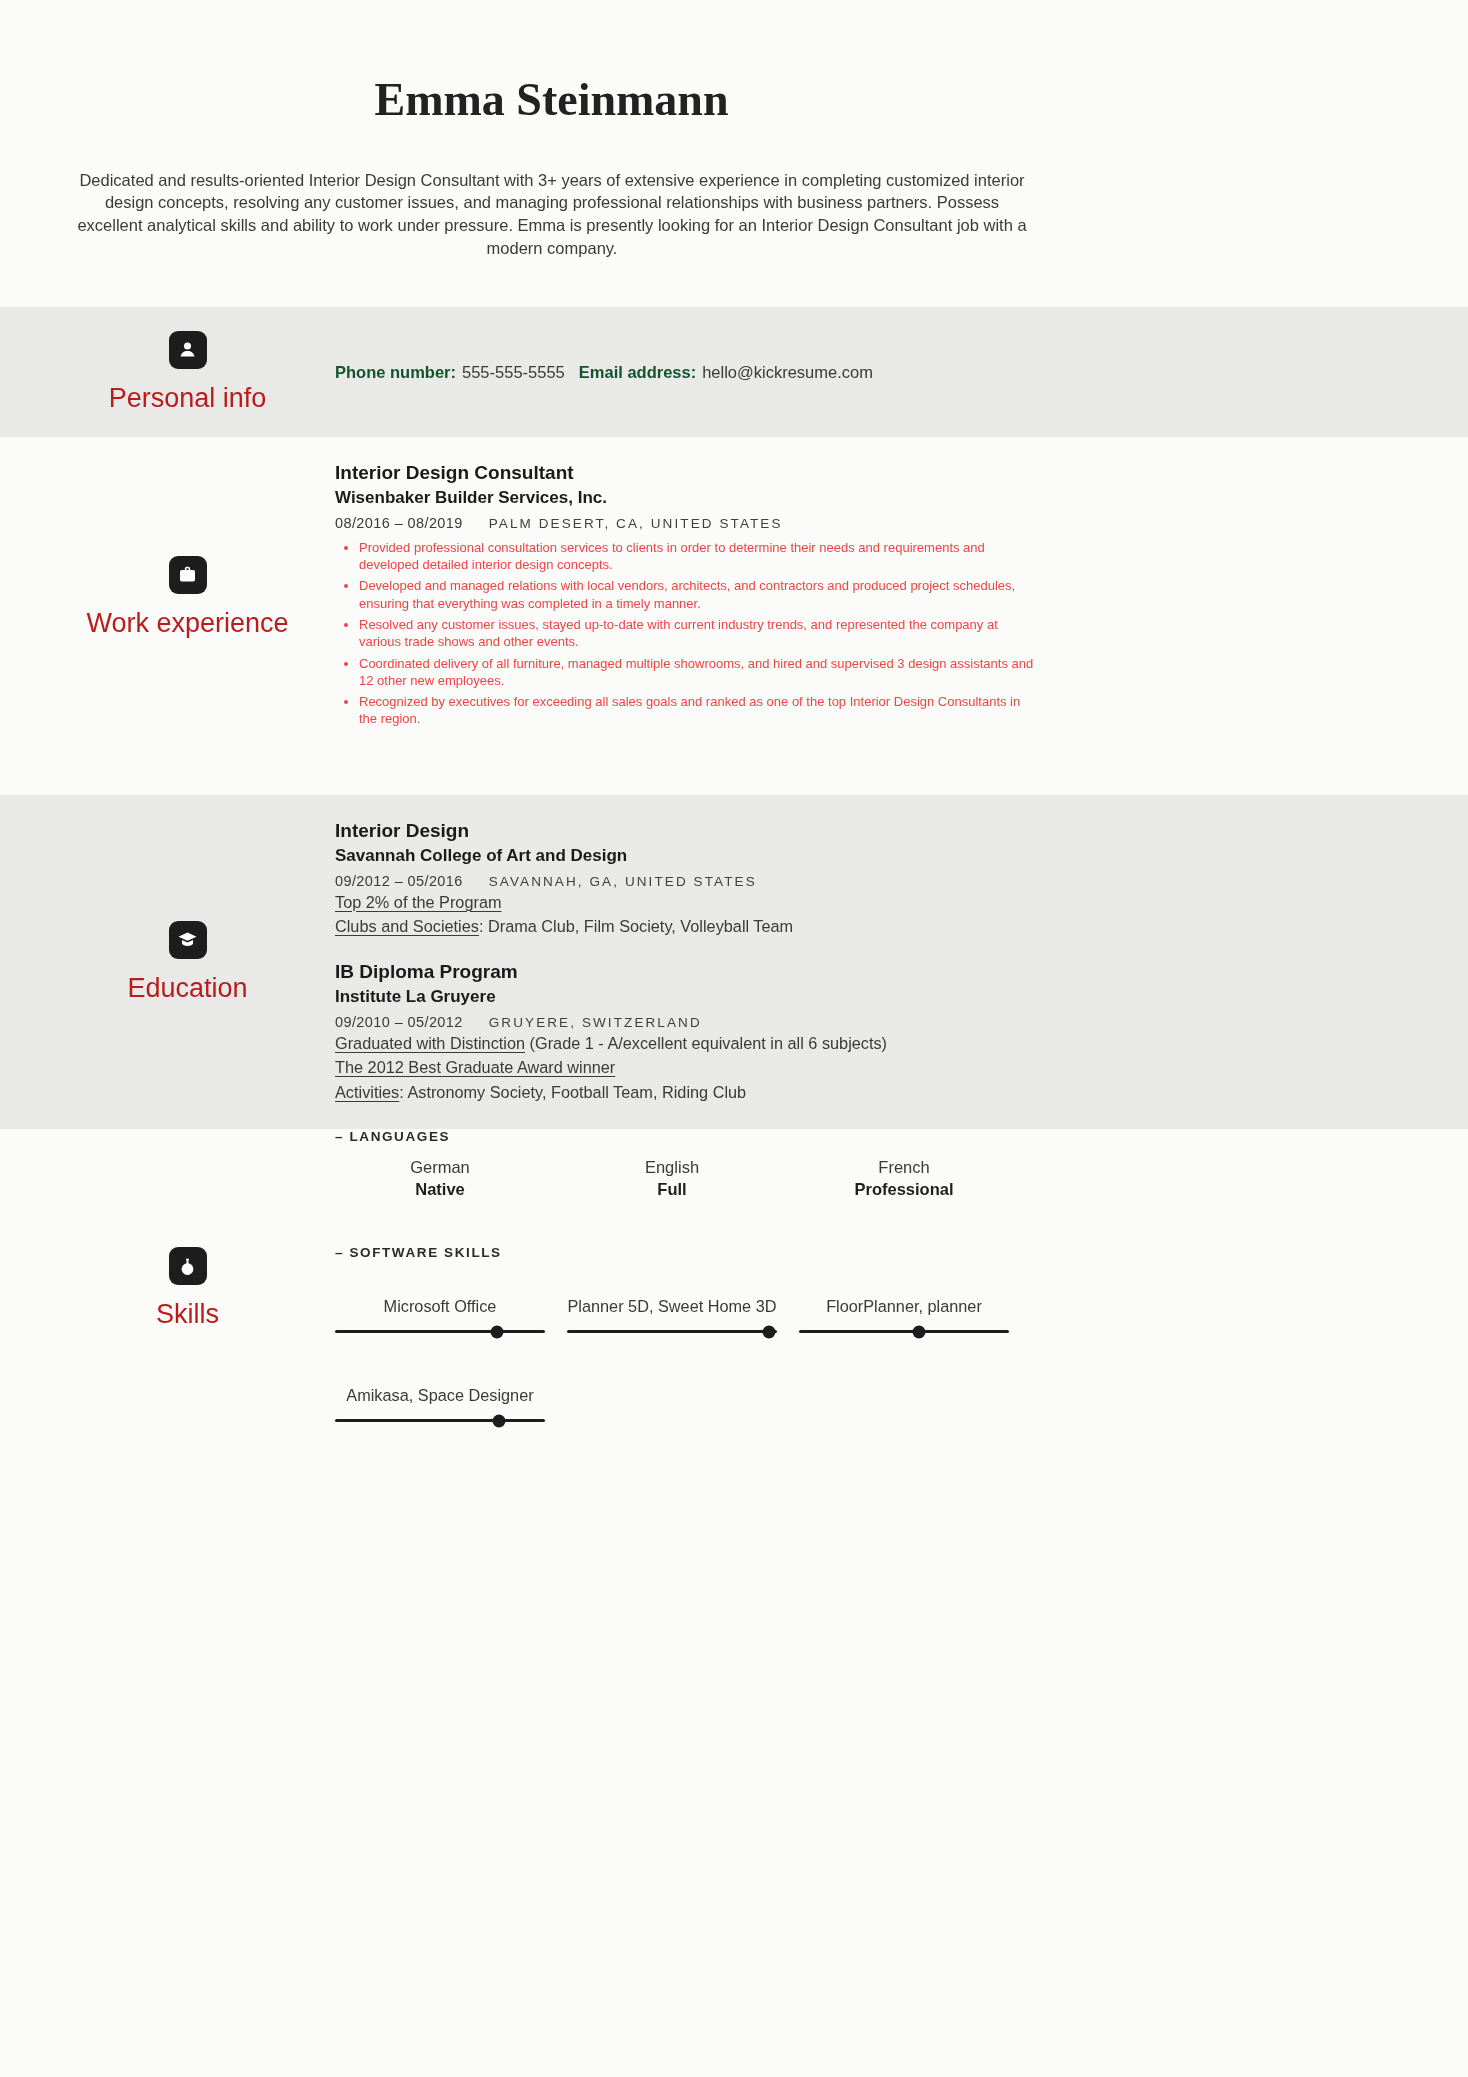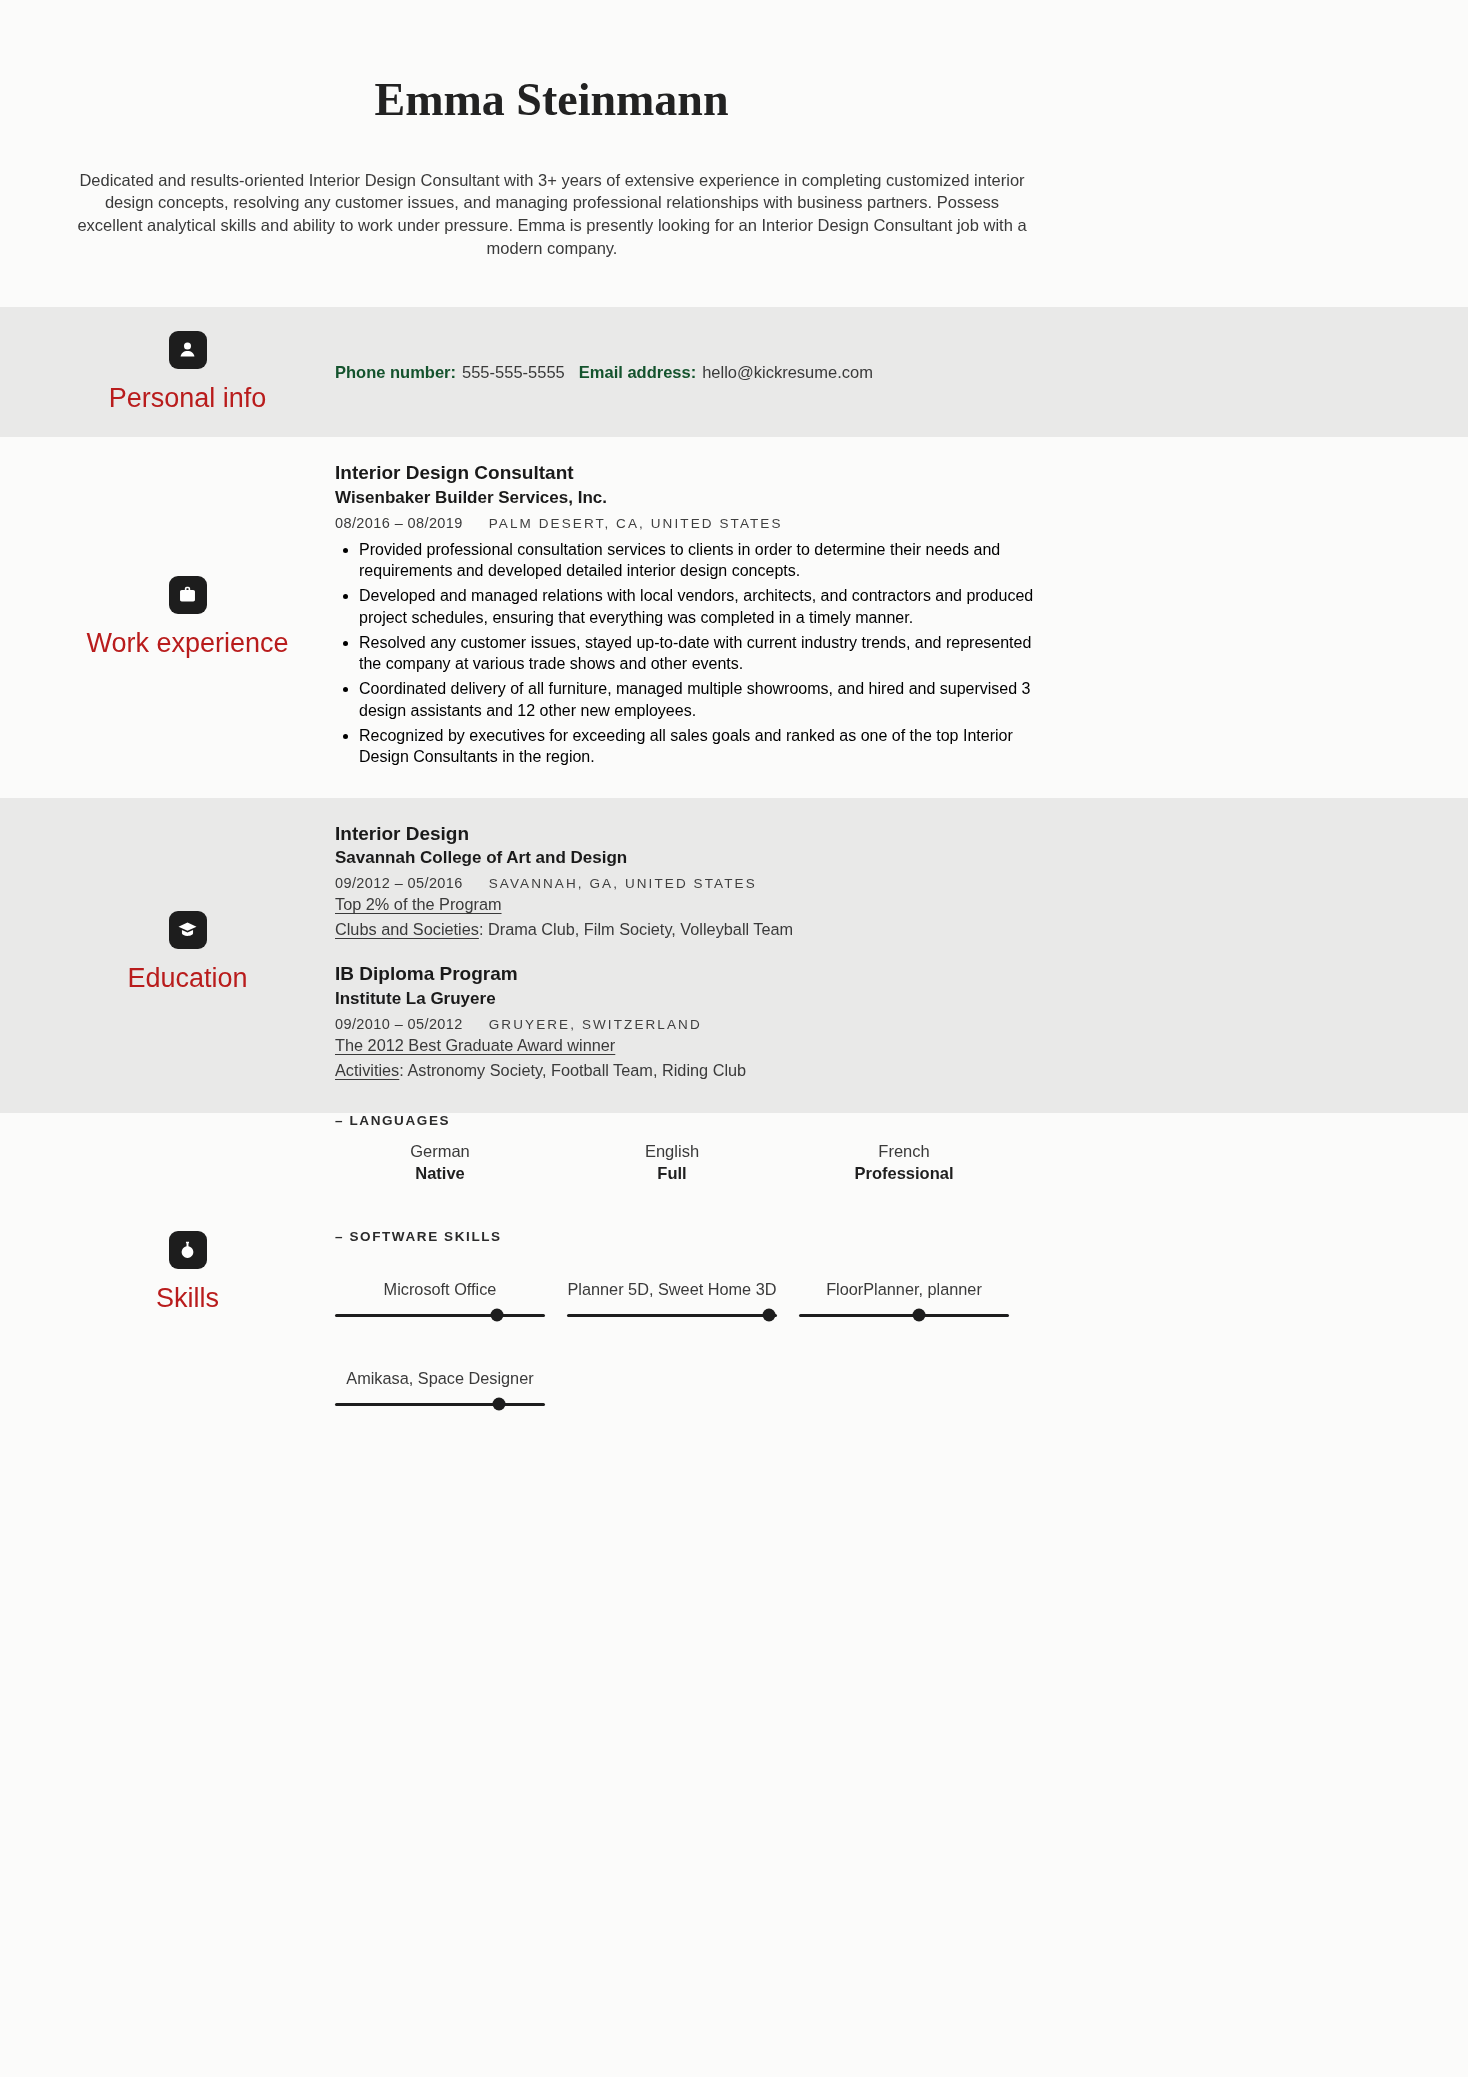--- a/index.html
+++ b/index.html
@@ -34,21 +34,21 @@
   
   .section-work{min-height:358px;}
   .section-work .content{padding:24px 0 26px 0;}
   .section-education{min-height:315px;}
   .section-education .content{padding:24px 0 26px 0;}
   .job-title{font-size:19px;font-weight:bold;color:#1a1a1a;line-height:1.25;}
   .job-company{font-size:17px;font-weight:bold;color:#1a1a1a;line-height:1.3;margin-top:2px;}
   .dates-line{margin-top:6px;font-size:14.5px;color:#3a3a3a;letter-spacing:.4px;}
   .location{font-size:13.5px;letter-spacing:2.1px;margin-left:26px;color:#3f3f3f;}
   .bullets{margin:8px 0 0 0;padding-left:24px;}
-  .bullets li{font-size:16px;line-height:1.33;margin-bottom:4px;color:#000000;}
+  .bullets li{font-size:13px;line-height:1.33;margin-bottom:4px;color:#ef4444;}
   .edu-line{font-size:16.3px;line-height:1.38;color:#3a3a3a;margin-top:2px;}
   .edu-link{text-decoration:underline;text-underline-offset:3px;text-decoration-thickness:1px;}
   .edu-entry + .edu-entry{margin-top:22px;}
 
   
   .section-skills{flex:1;}
   .section-skills .left-col{justify-content:flex-start;padding-top:118px;}
   .section-skills .content{}
   .skills-header{font-size:13.5px;font-weight:bold;letter-spacing:1.6px;color:#2b2b2b;}
   .skills-header.software{margin-top:46px;}
@@ -132,20 +132,21 @@
           <div class="job-title">Interior Design</div>
           <div class="job-company">Savannah College of Art and Design</div>
           <div class="dates-line"><span>09/2012 – 05/2016</span><span class="location">SAVANNAH, GA, UNITED STATES</span></div>
           <div class="edu-line"><span class="edu-link">Top 2% of the Program</span><span></span></div>
           <div class="edu-line"><span class="edu-link">Clubs and Societies</span><span>: Drama Club, Film Society, Volleyball Team</span></div>
         </div>
         <div class="edu-entry">
           <div class="job-title">IB Diploma Program</div>
           <div class="job-company">Institute La Gruyere</div>
           <div class="dates-line"><span>09/2010 – 05/2012</span><span class="location">GRUYERE, SWITZERLAND</span></div>
+          <div class="edu-line"><span class="edu-link">Graduated with Distinction</span><span> (Grade 1 - A/excellent equivalent in all 6 subjects)</span></div>
           <div class="edu-line"><span class="edu-link">The 2012 Best Graduate Award winner</span><span></span></div>
           <div class="edu-line"><span class="edu-link">Activities</span><span>: Astronomy Society, Football Team, Riding Club</span></div>
         </div>
       </div>
     </div>
   </section>
 
   <section class="band section-skills">
     <div class="row">
       <div class="left-col">

